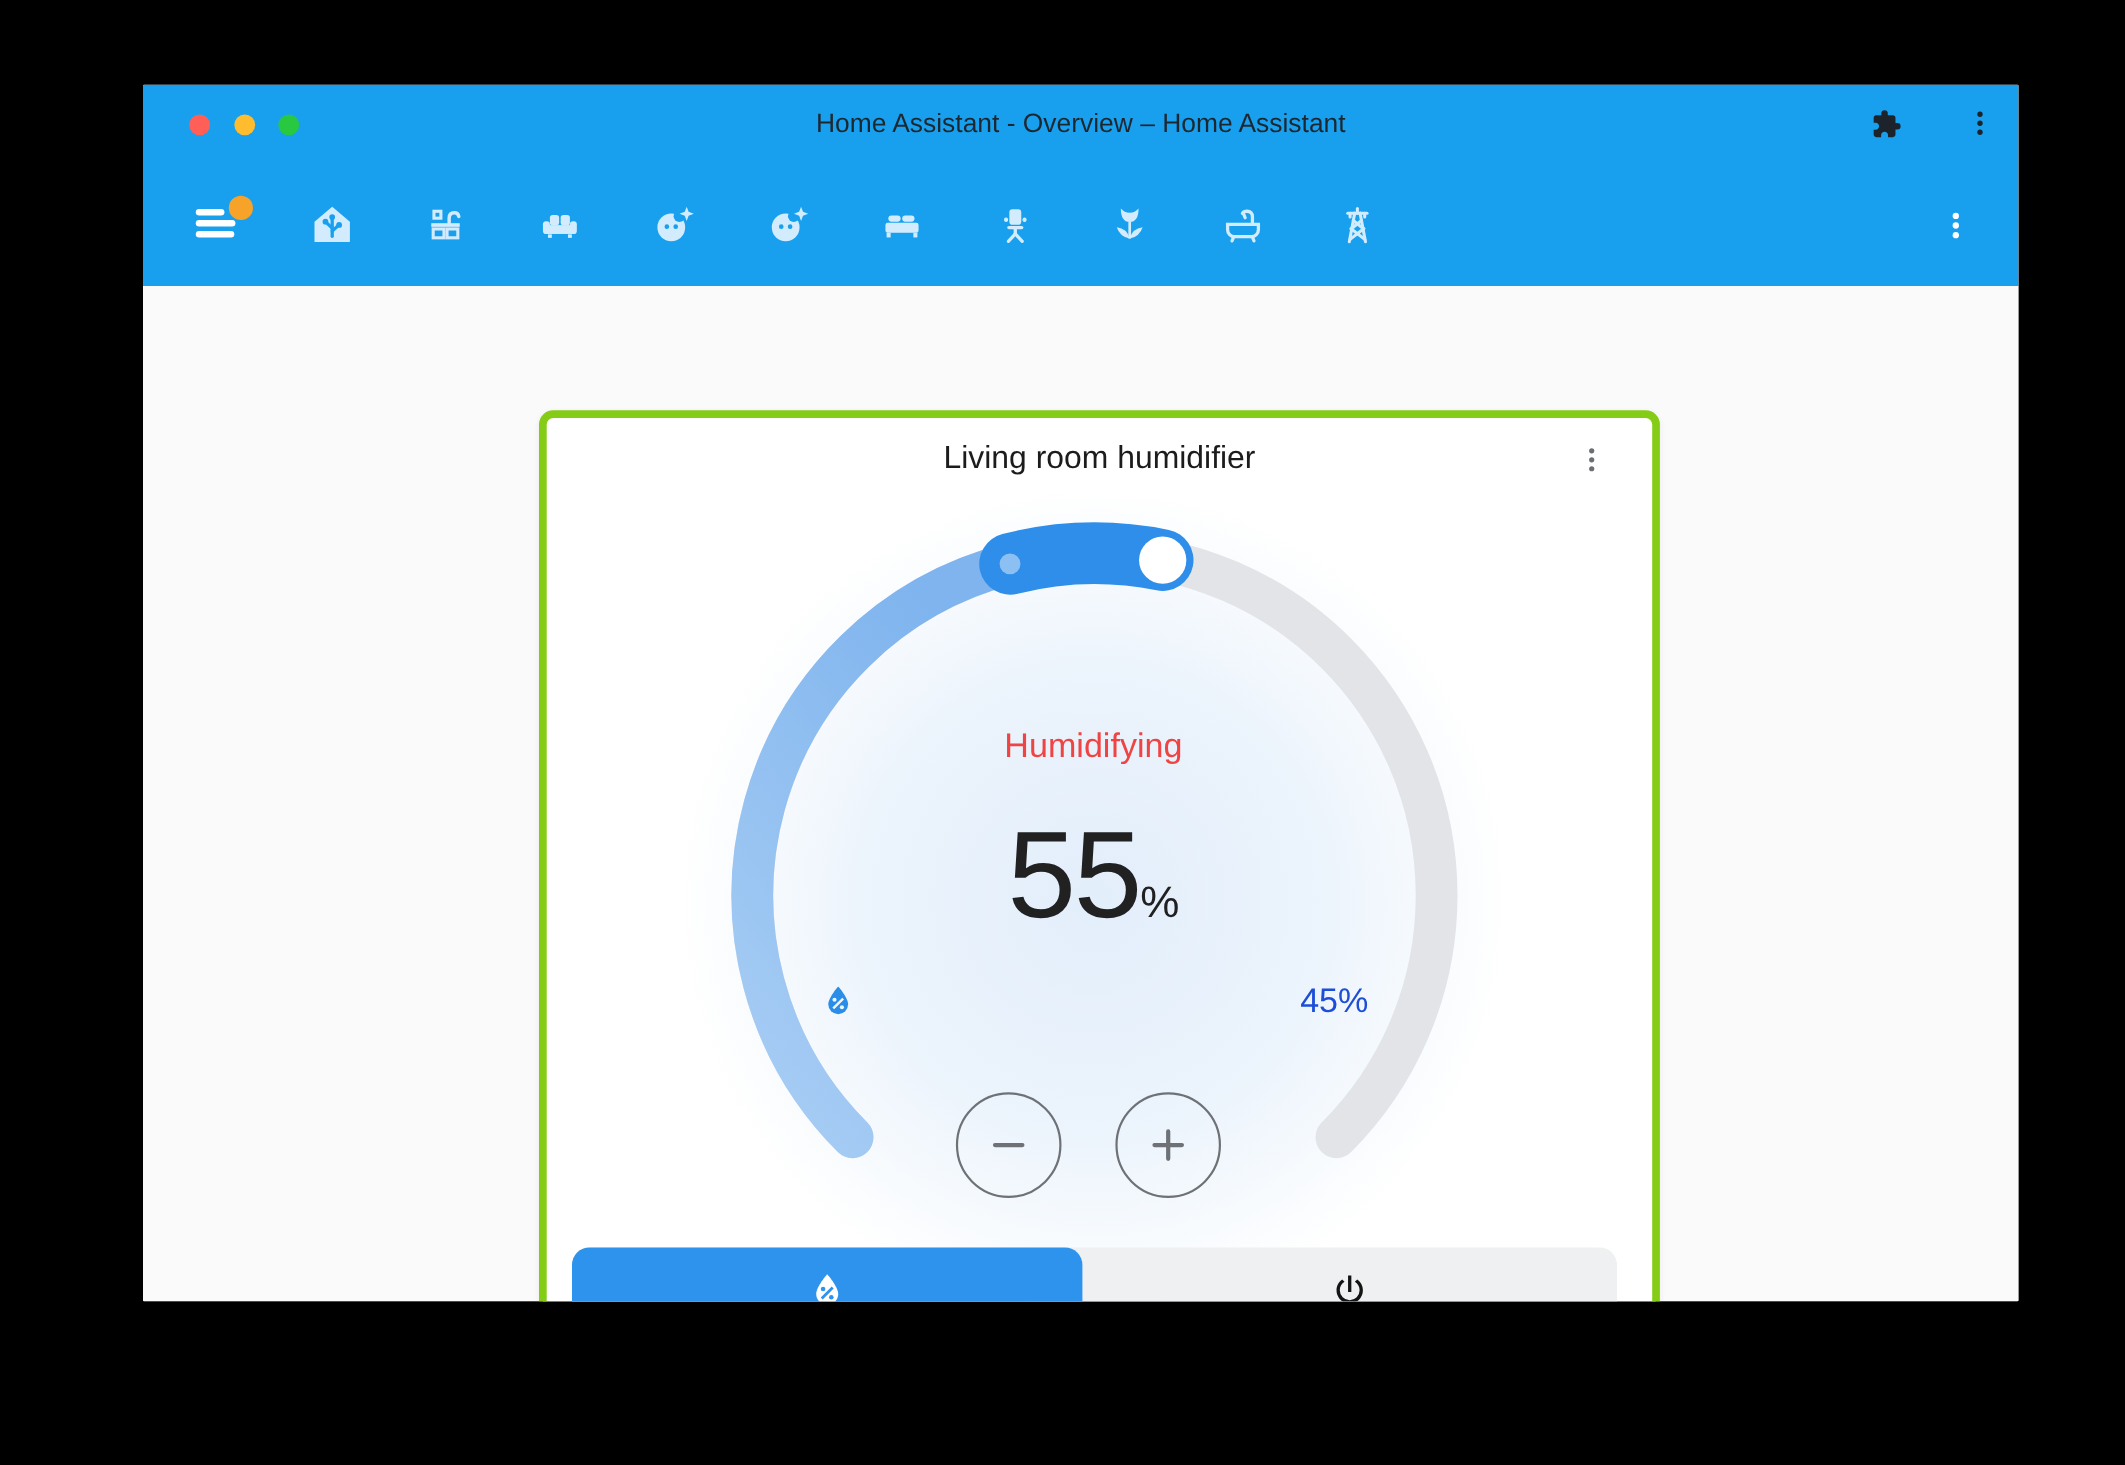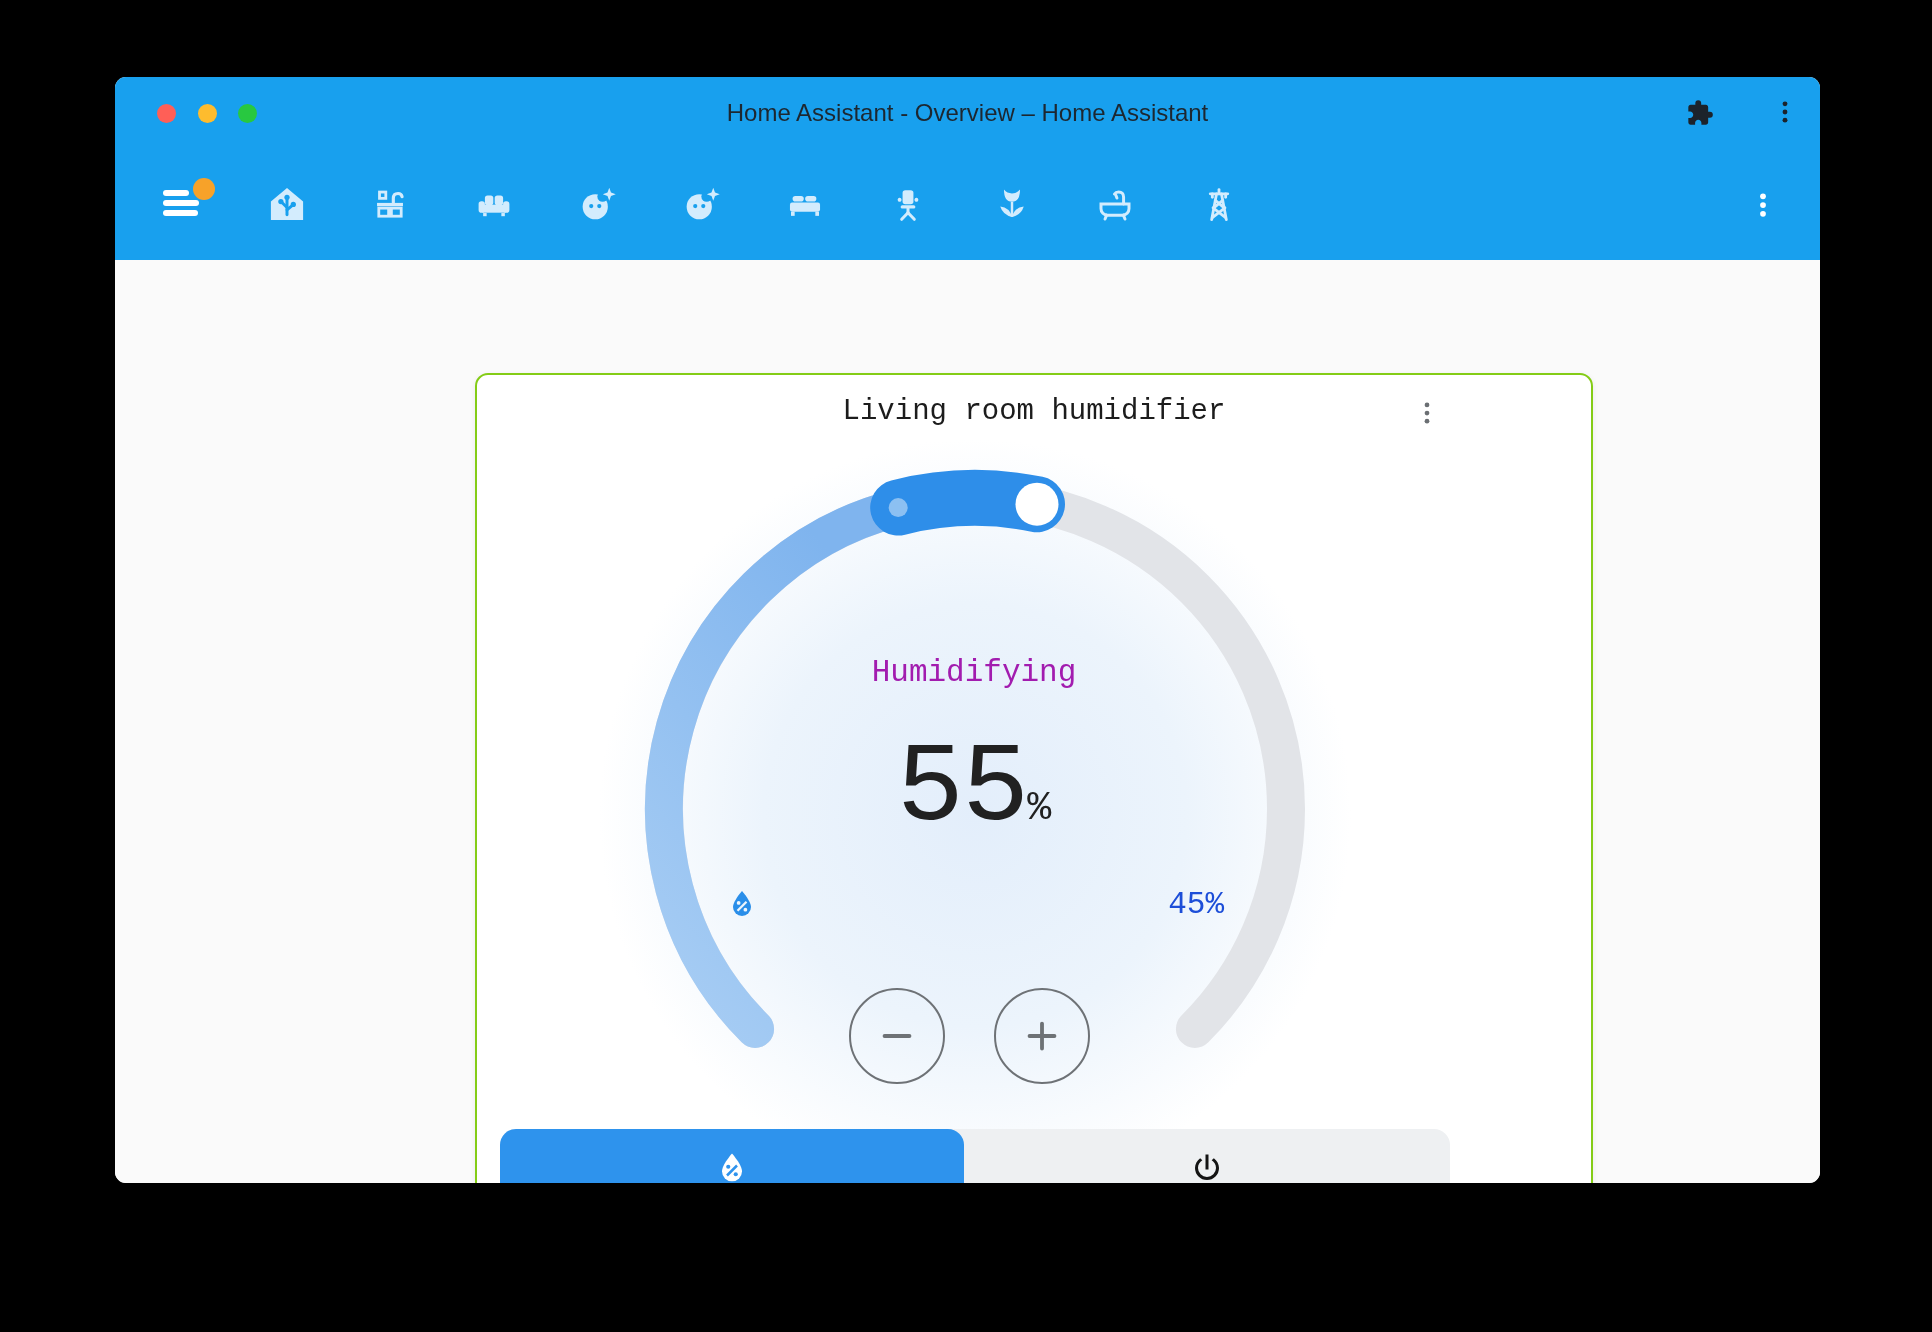--- a/index.html
+++ b/index.html
@@ -1,21 +1,21 @@
 <!DOCTYPE html>
 <html><head>
 <meta charset="utf-8">
 <style>
   * { margin:0; padding:0; box-sizing:border-box; }
   html,body { width:1932px; height:1332px; background:#000; overflow:hidden;
               font-family:"Liberation Sans", sans-serif; }
   .stage { position:absolute; left:0; top:0; width:1932px; height:1332px; background:#000; }
 
-  .window { position:absolute; left:115px; top:77px; width:1705px; height:1106px;
-            border-radius:11px; overflow:hidden; background:#fafafa; }
+  .window { position:absolute; left:130px; top:77px; width:1705px; height:1106px;
+            border-radius:1px; overflow:hidden; background:#fafafa; }
 
   
   .header { position:absolute; left:0; top:0; width:100%; height:183px; background:#18a0ee; }
   .titlebar { position:absolute; left:0; top:0; width:100%; height:72px; }
   .traffic { position:absolute; top:27px; width:19px; height:19px; border-radius:50%; }
   .t-red { left:42px;  background:#ff5f57; }
   .t-yellow { left:83px; background:#febc2e; }
   .t-green { left:123px; background:#28c840; }
   .win-title { position:absolute; left:0; top:0; width:100%; height:72px; line-height:72px;
                text-align:center; font-size:24px; font-weight:500; color:#1d2730; }
@@ -36,35 +36,35 @@
   .hamb .b3 { top:20px; width:35px; }
   .badge { position:absolute; left:30px; top:-12px; width:22px; height:22px;
            border-radius:50%; background:#f7a229; }
   .underline { position:absolute; left:1147px; top:178px; width:50px; height:5px;
                background:#ffffff; border-radius:2px 2px 0 0; }
   .nav-dots { position:absolute; left:1620px; top:0; width:56px; height:111px;
               display:flex; align-items:center; justify-content:center; color:#ffffff; }
 
   
   .main { position:absolute; left:0; top:183px; width:100%; height:923px; background:#fafafa; }
-  .card { position:absolute; left:360px; top:113px; width:1118px; height:859px;
-          background:#ffffff; border:2px solid #84cc16; border-radius:13px;
-          box-shadow:0 2px 6px rgba(0,0,0,0.07); overflow:hidden;font-family:Liberation Mono, monospace; }
+  .card { position:absolute; left:360px; top:113px; width:1019px; height:859px;
+          background:#ffffff; border:7px solid #84cc16; border-radius:13px;
+          box-shadow:0 2px 6px rgba(0,0,0,0.07); overflow:hidden; }
   .card-glow { position:absolute; left:0; top:0; width:995px; height:859px;
                background:radial-gradient(circle 470px at 498px 440px,
                  #e3eefb 0%, #ecf4fc 45%, rgba(255,255,255,0) 80%); }
   .card-title { position:absolute; left:0; top:20px; width:100%; text-align:center;
                 font-size:29px; font-weight:500; color:#1c1c1c; }
   .card-menu { position:absolute; left:926px; top:12px; width:48px; height:52px;
                display:flex; align-items:center; justify-content:center; color:#6b6f73; }
 
   .gauge-svg { position:absolute; left:0; top:0; width:995px; height:859px; }
 
   .center-text { position:absolute; left:247px; top:280px; width:500px; text-align:center; }
-  .state-label { font-size:31px; font-weight:500; color:#a21caf; }
+  .state-label { font-size:31px; font-weight:500; color:#ef4444; }
   .big-value { margin-top:44px; font-size:112px; font-weight:400; color:#212121;
                letter-spacing:-2px; line-height:1; }
   .big-unit { font-size:40px; font-weight:400; color:#212121; letter-spacing:0; }
   .target-row { margin-top:40px; display:flex; align-items:center; justify-content:space-between;
                 gap:12px; font-size:31px; font-weight:500; color:#1d4ed8; }
   .target-row svg { width:36px; height:36px; }
 
   .step-btn { position:absolute; top:613px; width:96px; height:96px; border-radius:50%;
               border:2.5px solid #6e7276; background:transparent; display:flex;
               align-items:center; justify-content:center; cursor:pointer; }

